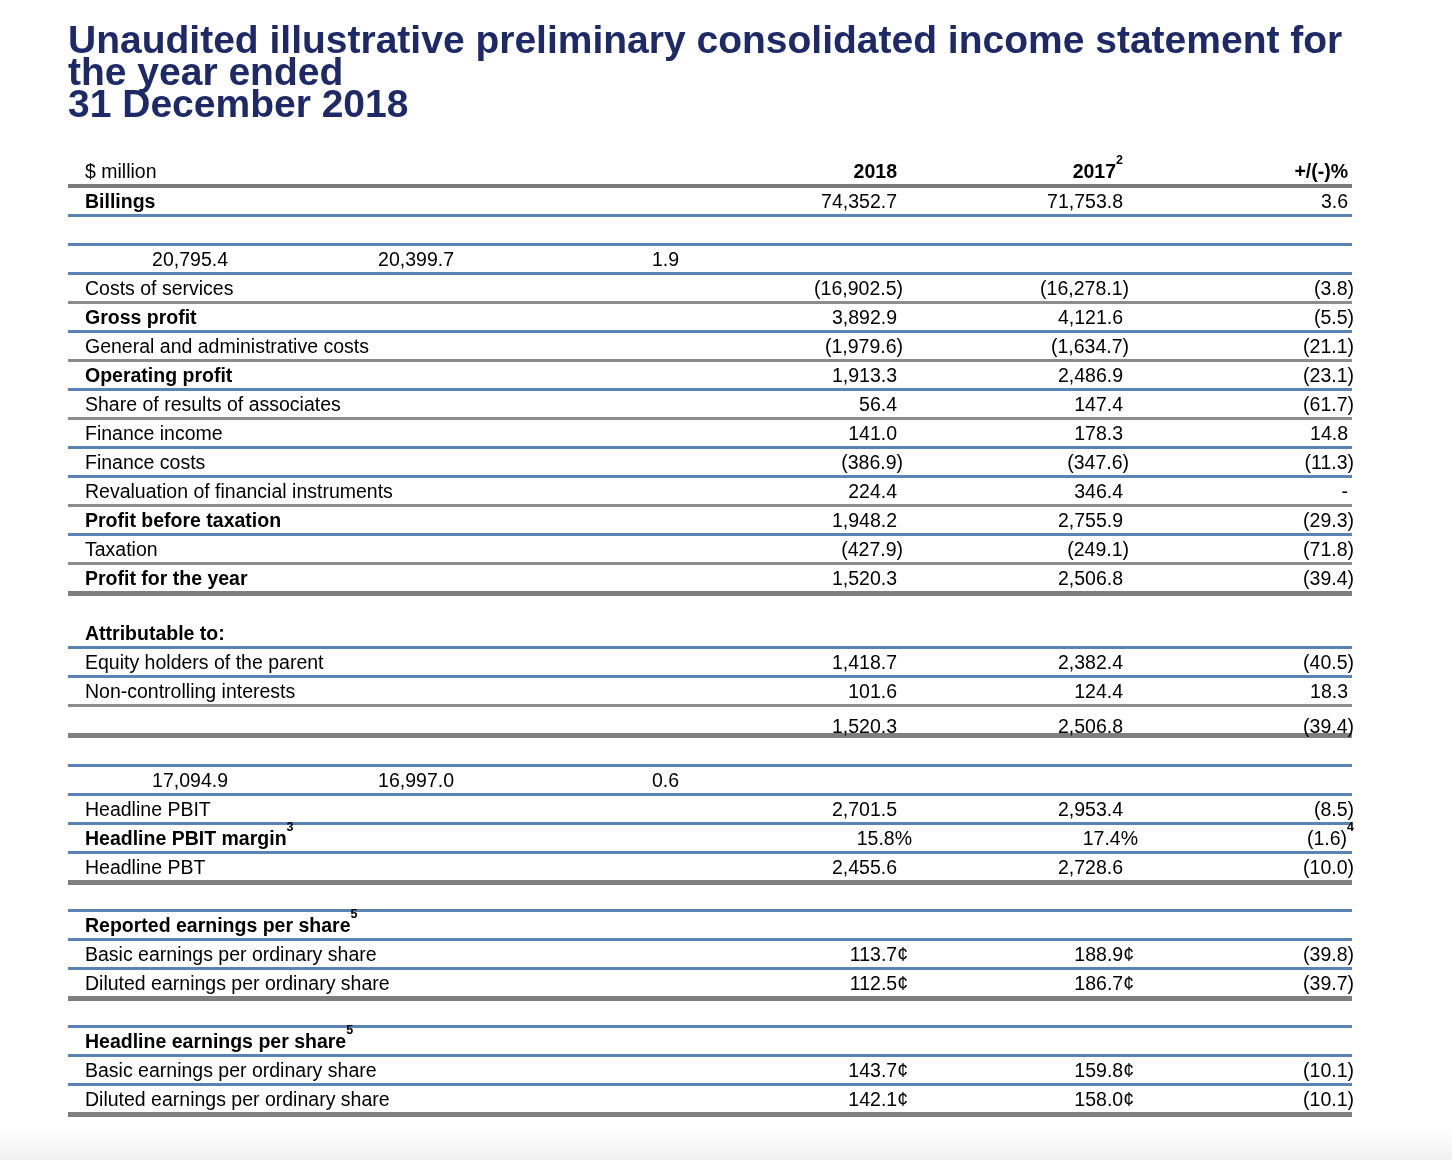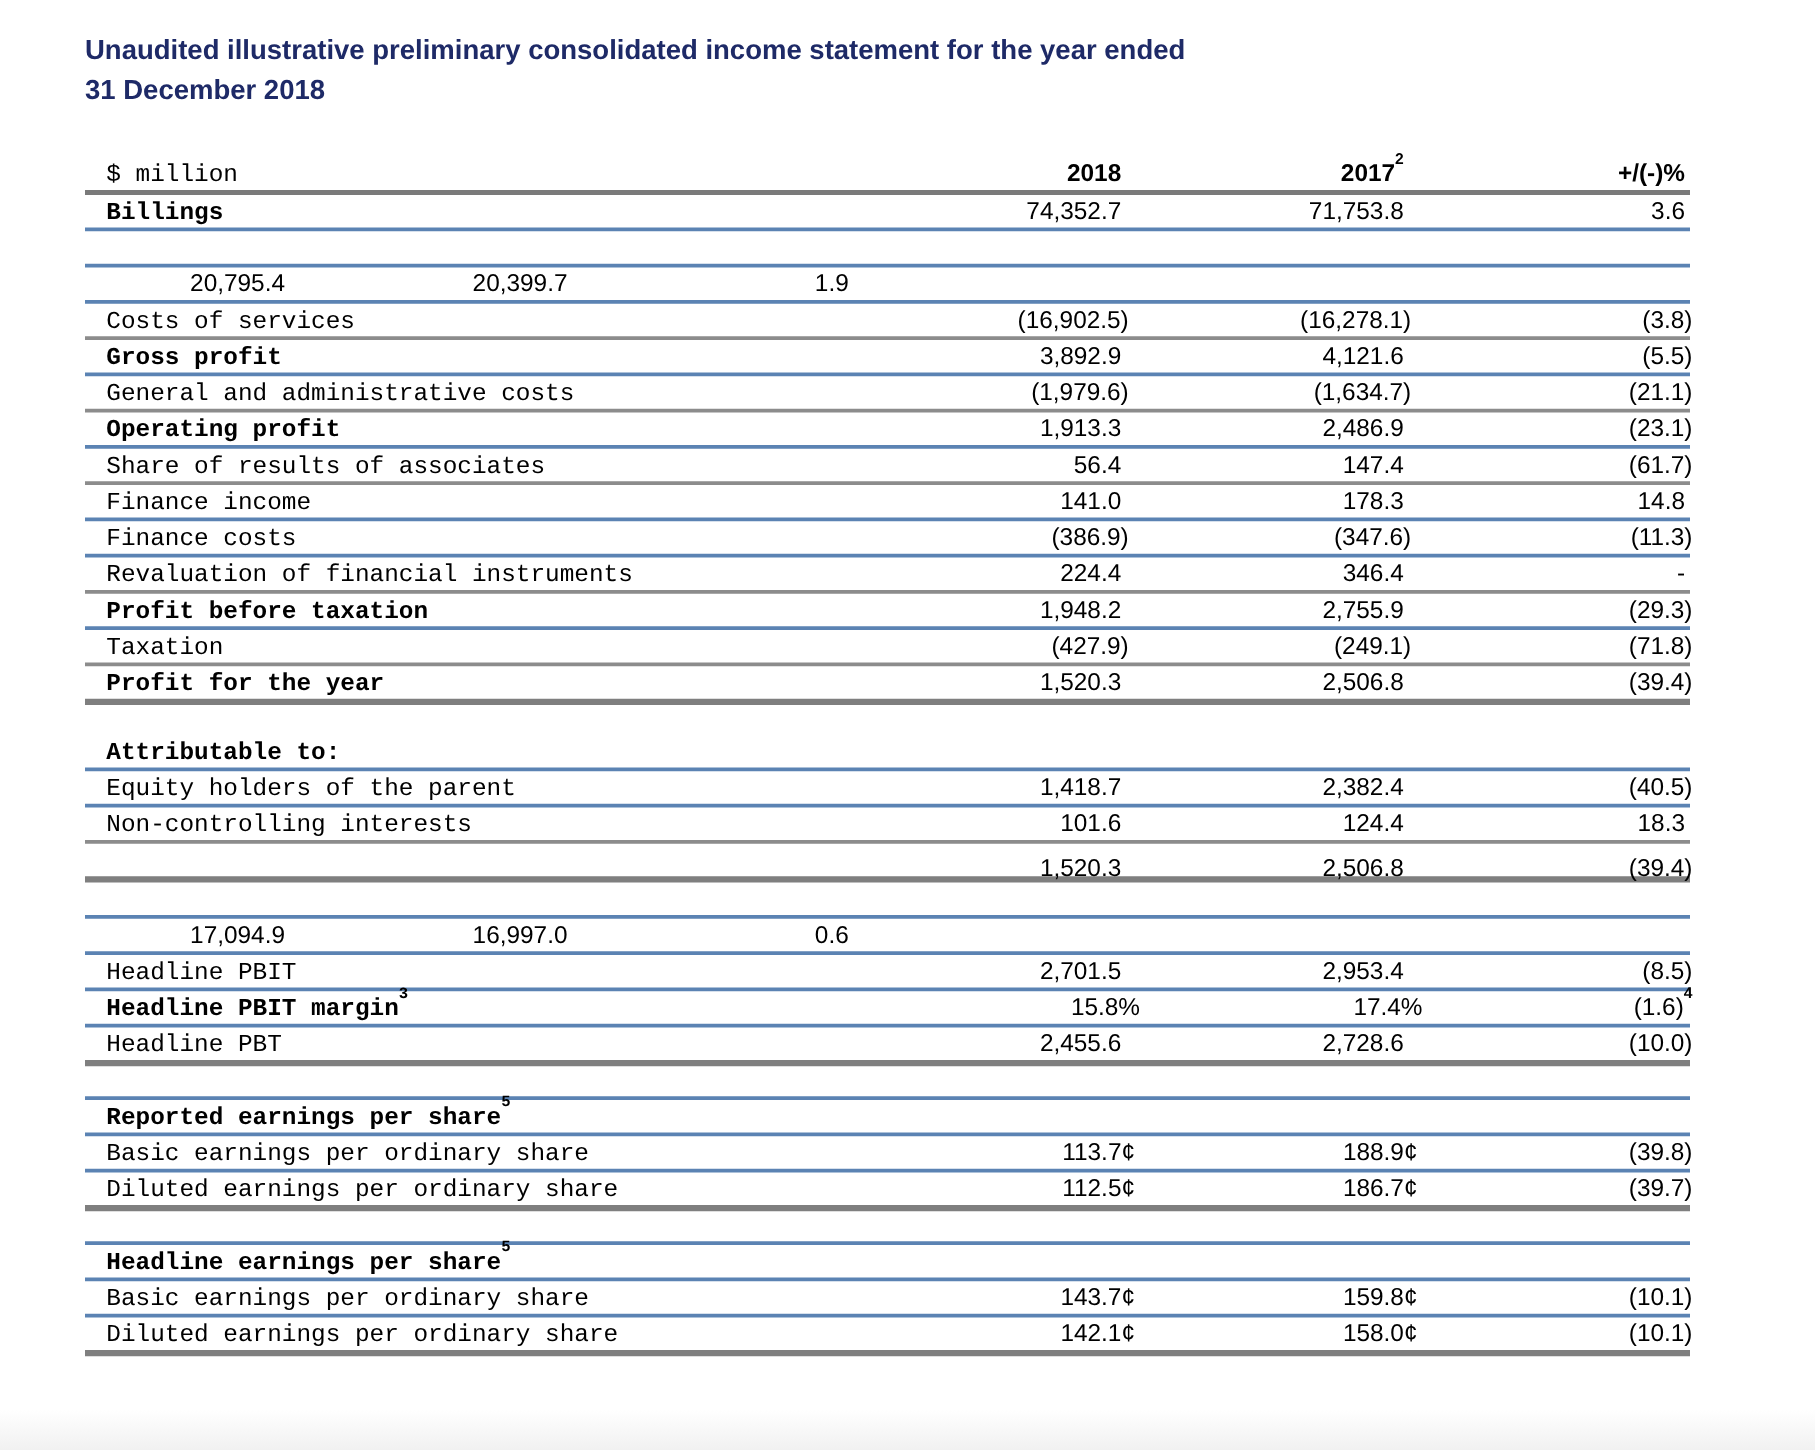--- a/index.html
+++ b/index.html
@@ -10,21 +10,21 @@
   .page {
     position: relative;
     width: 1452px;
     height: 1160px;
     background: #ffffff;
     overflow: hidden;
   }
   .title {
     margin: 24px 0 0 68px;
     width: 1320px;
-    font-size: 22px;
+    font-size: 39px;
     line-height: 32px;
     font-weight: bold;
     color: #1e2a67;
   }
   .income-table {
     margin-left: 68px;
     margin-top: 38px;
     width: 1284px;
     font-size: 19.5px;
     color: #000000;
@@ -42,21 +42,20 @@
   }
   .row.b-blue  { border-bottom: 3px solid #5b83b3; }
   .row.b-gray  { border-bottom: 3px solid #8c8c8c; }
   .row.b-hdr   { border-bottom: 4px solid #7a7a7a; height: 30px; }
   .row.b-thick { border-bottom: 5px solid #7f7f7f; height: 31px; }
   .cell { height: 26px; overflow: visible; }
   .cell.label {
     flex: 1 1 auto;
     padding-left: 17px;
     text-align: left;
-    font-family: Liberation Mono, monospace;
   }
   .cell.num { text-align: right; }
   .cell.c2 { width: 160px; }
   .cell.c3 { width: 226px; }
   .cell.c4 { width: 225px; }
   .bold { font-weight: bold; }
   sup {
     font-size: 12.5px;
     line-height: 0;
     position: relative;

